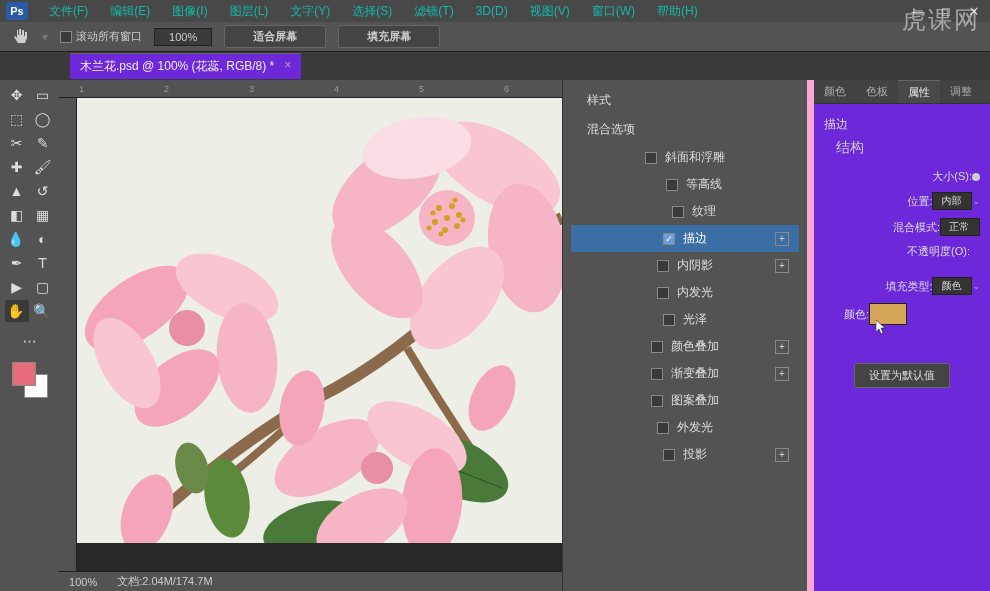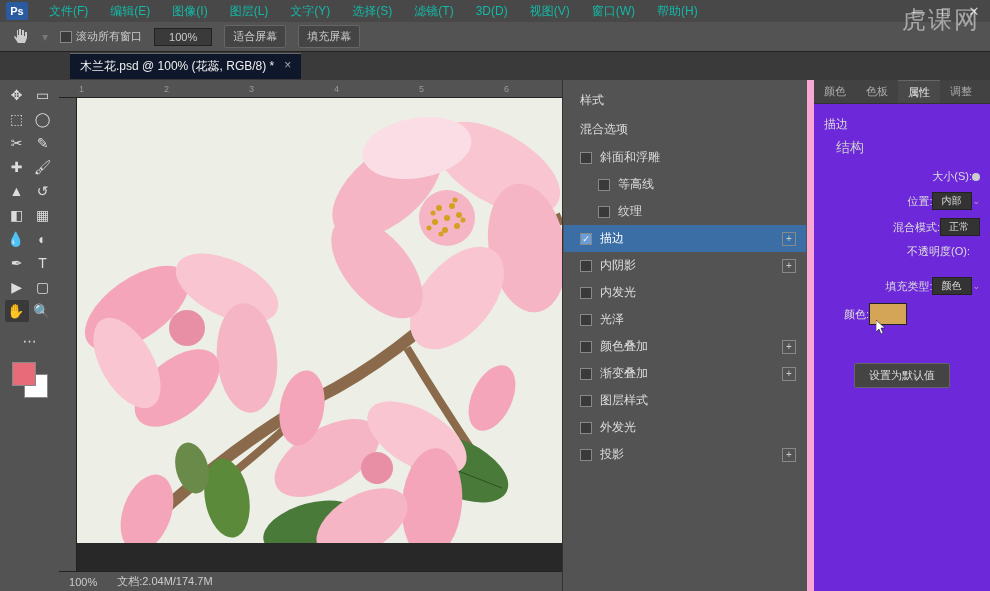--- a/index.html
+++ b/index.html
@@ -9,25 +9,25 @@
 .menubar .logo { width: 22px; height: 18px; background: #2a5aa0; border-radius: 2px; display: flex; align-items: center; justify-content: center; color: #fff; font-size: 11px; font-weight: bold; margin-right: 6px; }
 .menu-item { padding: 2px 7px; cursor: pointer; font-size: 12px; color: #14b8a6; }
 .win-ctrl { margin-left: auto; display: flex; gap: 8px; }
 .win-btn { width: 20px; height: 14px; display: flex; align-items: center; justify-content: center; font-size: 13px; color: #ccc; }
 
 .optbar { height: 30px; background: #535353; display: flex; align-items: center; padding: 0 10px; gap: 12px; border-bottom: 1px solid #222; }
 .hand-icon { width: 20px; height: 20px; }
 .chk { display: flex; align-items: center; gap: 4px; font-size: 11px; }
 .chk .box { width: 12px; height: 12px; border: 1px solid #888; background: #3a3a3a; }
 .zoom-box { background: #3a3a3a; border: 1px solid #222; padding: 2px 14px; font-size: 11px; }
-.fit-btn { background: #444; border: 1px solid #666; padding: 3px 8px; font-size: 11px; border-radius: 2px; }
+.fit-btn { background: #444; border: 1px solid #666; padding: 3px 28px; font-size: 11px; border-radius: 2px; font-weight: bold; }
 .watermark { position: absolute; right: 10px; top: 4px; color: rgba(255,255,255,0.5); font-size: 24px; font-weight: 300; letter-spacing: 2px; }
 
 .tab-row { height: 28px; background: #3a3a3a; display: flex; align-items: center; padding-left: 70px; }
-.doc-tab { background: #0f172a; padding: 4px 10px; font-size: 12px; color: #eee; display: flex; align-items: flex-start; gap: 6px; border-top: 1px solid #666; }
+.doc-tab { background: #6d28d9; padding: 4px 10px; font-size: 12px; color: #eee; display: flex; align-items: flex-start; gap: 6px; border-top: 1px solid #666; }
 .tab-close { color: #aaa; margin-left: 4px; }
 
 .main { display: flex; height: 511px; }
 
 .toolbox { width: 60px; background: #535353; display: flex; flex-direction: column; align-items: center; padding: 4px 0; gap: 2px; }
 .tool-row { display: flex; gap: 2px; }
 .tool { width: 24px; height: 22px; display: flex; align-items: center; justify-content: center; color: #ddd; font-size: 14px; border-radius: 2px; }
 .tool.active { background: #3a3a3a; }
 .swatches { margin-top: 8px; position: relative; width: 36px; height: 36px; }
 .fg-swatch { position: absolute; width: 24px; height: 24px; border: 1px solid #888; top: 0; left: 0; }
@@ -40,23 +40,23 @@
 .canvas { flex: 1; background: #282828; display: flex; align-items: flex-start; justify-content: flex-start; padding: 0; overflow: hidden; }
 .artboard { width: 485px; height: 445px; background: #edeee5; position: relative; }
 .statusbar { height: 20px; background: #535353; display: flex; align-items: center; padding: 0 10px; gap: 20px; font-size: 11px; color: #ccc; border-top: 1px solid #222; }
 
 
 .flower-svg { position: absolute; width: 100%; height: 100%; }
 
 .panels { width: 435px; background: #535353; display: flex; }
 .dialog-col { width: 245px; background: #535353; border-left: 1px solid #333; }
 .dialog-title { background: #535353; padding: 8px 12px; font-size: 13px; font-weight: bold; color: #eee; border-bottom: 1px solid #444; }
-.style-list { padding: 6px 1px; }
+.style-list { padding: 6px 8px; }
 .style-head { padding: 6px 16px; font-size: 12px; color: #ddd; }
-.style-item { padding: 5px 16px; font-size: 12px; display: flex; align-items: center; gap: 8px; color: #ddd; position: relative; }
+.style-item { padding: 5px 16px; font-size: 12px; display: flex; align-items: center; gap: 8px; color: #ddd; position: relative; justify-content: center; }
 .style-item.sub { padding-left: 34px; }
 .style-item.active { background: #3a6ea5; color: #fff; }
 .style-item .cb { width: 12px; height: 12px; border: 1px solid #888; background: #3a3a3a; display: inline-block; }
 .style-item .cb.checked { background: #6a9edb; }
 .style-item .cb.checked::after { content: "✓"; font-size: 9px; color: #fff; display: block; text-align: center; line-height: 10px; }
 .style-item .plus { position: absolute; right: 10px; width: 14px; height: 14px; border: 1px solid #888; display: flex; align-items: center; justify-content: center; font-size: 10px; color: #ccc; }
 
 .props-col { flex: 1; background: #6d28d9; border-left: 7px solid #f9a8d4; }
 .panel-tabs { display: flex; height: 24px; background: #424242; border-bottom: 1px solid #333; }
 .ptab { padding: 4px 10px; font-size: 11px; color: #aaa; }
@@ -292,21 +292,21 @@
             <span>颜色叠加</span>
             <span class="plus">+</span>
           </div>
         <div class="style-item">
             <span class="cb"></span>
             <span>渐变叠加</span>
             <span class="plus">+</span>
           </div>
         <div class="style-item">
             <span class="cb"></span>
-            <span>图层样式</span>
+            <span>图案叠加</span>
           </div>
         <div class="style-item">
             <span class="cb"></span>
             <span>外发光</span>
           </div>
         <div class="style-item">
             <span class="cb"></span>
             <span>投影</span>
             <span class="plus">+</span>
           </div>

